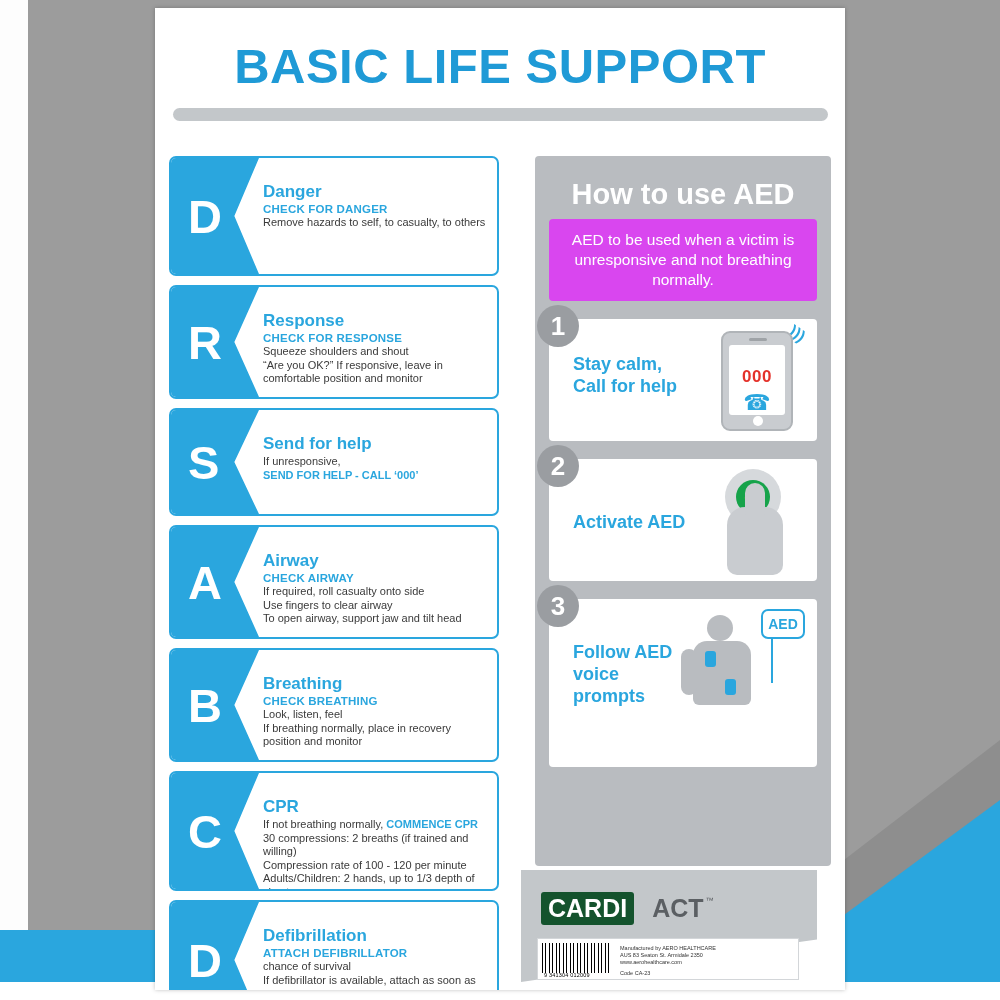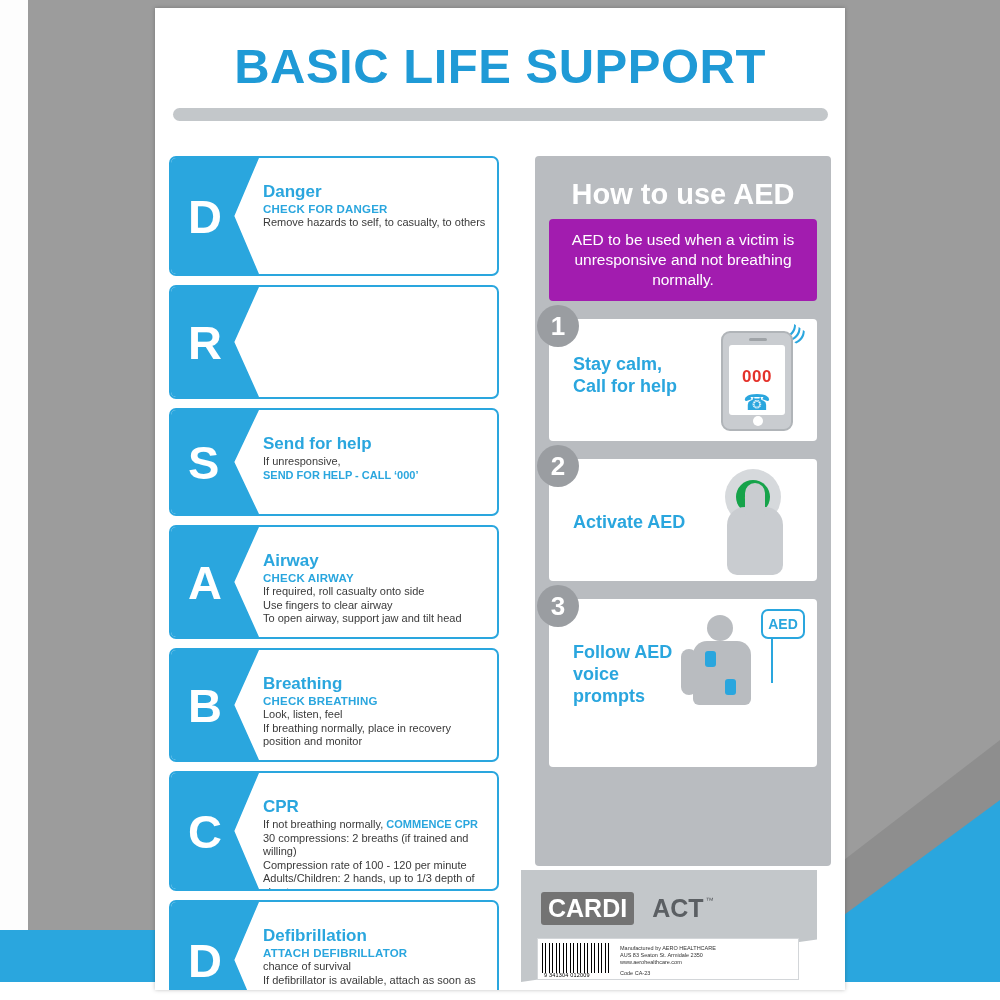--- a/index.html
+++ b/index.html
@@ -54,21 +54,21 @@
   .step h3{margin:0 0 1px 0;color:#2aa6de;font-size:17px;font-weight:bold;}
   .step .sub{color:#2aa6de;font-size:11.5px;font-weight:bold;margin-bottom:1px;letter-spacing:.2px;}
   .step p{margin:0;color:#3a3a3a;font-size:11px;line-height:13.5px;}
   .step p .hl{color:#2aa6de;font-weight:bold;}
 
   
   .aed-title{
     text-align:center;color:#ffffff;font-size:29px;font-weight:bold;padding:22px 0 8px;
   }
   .aed-note{
-    margin:0 14px;background:#a21caf;color:#ffffff;border-radius:4px;
+    margin:0 14px;background:#d946ef;color:#ffffff;border-radius:4px;
     text-align:center;font-size:15.5px;line-height:20px;padding:11px 16px;
   }
   .aed-step{
     position:relative;margin:18px 14px 0 14px;background:#ffffff;border-radius:4px;
     min-height:112px;
   }
   .aed-num{
     position:absolute;left:-12px;top:-14px;width:42px;height:42px;border-radius:50%;
     background:#9a9da1;color:#ffffff;font-size:26px;font-weight:bold;
     display:flex;align-items:center;justify-content:center;z-index:3;
@@ -109,21 +109,21 @@
   .victim .aedbox{position:absolute;right:2px;top:0px;width:44px;height:30px;border-radius:7px;
         background:#ffffff;border:2px solid #2aa6de;color:#2aa6de;font-size:14px;font-weight:bold;
         display:flex;align-items:center;justify-content:center;box-sizing:border-box;}
   .victim .wire{position:absolute;right:34px;top:26px;width:2px;height:48px;background:#2aa6de;}
 
   
   .footer{position:absolute;left:366px;top:862px;width:296px;height:112px;}
   .footer-diag{position:absolute;left:0;top:0;width:296px;height:112px;background:#c3c7ca;
                clip-path:polygon(0 0,100% 0,100% 62%,0 100%);}
   .brand{position:absolute;left:20px;top:22px;display:flex;align-items:center;}
-  .brand .cardi{background:#737373;color:#ffffff;font-weight:bold;font-size:25px;padding:2px 7px;border-radius:3px;}
+  .brand .cardi{background:#14532d;color:#ffffff;font-weight:bold;font-size:25px;padding:2px 7px;border-radius:3px;}
   .brand .act{color:#5b5f63;font-weight:bold;font-size:25px;margin-left:18px;}
   .brand .tm{color:#5b5f63;font-size:8px;margin-left:2px;align-self:flex-start;margin-top:4px;}
   .barcode-wrap{position:absolute;left:16px;top:68px;width:262px;height:42px;background:#ffffff;
                 border:1px solid #d3d6d9;box-sizing:border-box;display:flex;}
   .barcode{width:70px;height:30px;margin:4px 6px 0 4px;
      background:repeating-linear-gradient(90deg,#000 0 1px,#fff 1px 3px,#000 3px 4px,#fff 4px 7px);}
   .barcode-num{position:absolute;left:6px;bottom:1px;font-size:5.5px;color:#000;letter-spacing:.2px;}
   .mfg{font-size:5.5px;color:#333;line-height:7px;padding-top:6px;}
 </style>
 </head>
@@ -149,20 +149,27 @@
         <div class="tag">D</div>
         <div class="body">
           <h3>Danger</h3>
           <div class="sub">CHECK FOR DANGER</div>
           <p>Remove hazards to self, to casualty, to others</p>
         </div>
       </div>
 
       <div class="step" style="height:110px;">
         <div class="tag">R</div>
+        <div class="body">
+          <h3>Response</h3>
+          <div class="sub">CHECK FOR RESPONSE</div>
+          <p>Squeeze shoulders and shout</p>
+          <p>“Are you OK?” If responsive, leave in</p>
+          <p>comfortable position and monitor</p>
+        </div>
       </div>
 
       <div class="step" style="height:104px;">
         <div class="tag">S</div>
         <div class="body">
           <h3>Send for help</h3>
           <p>If unresponsive,</p>
           <p class="hl" style="color:#2aa6de;font-weight:bold;">SEND FOR HELP - CALL ‘000’</p>
         </div>
       </div>

